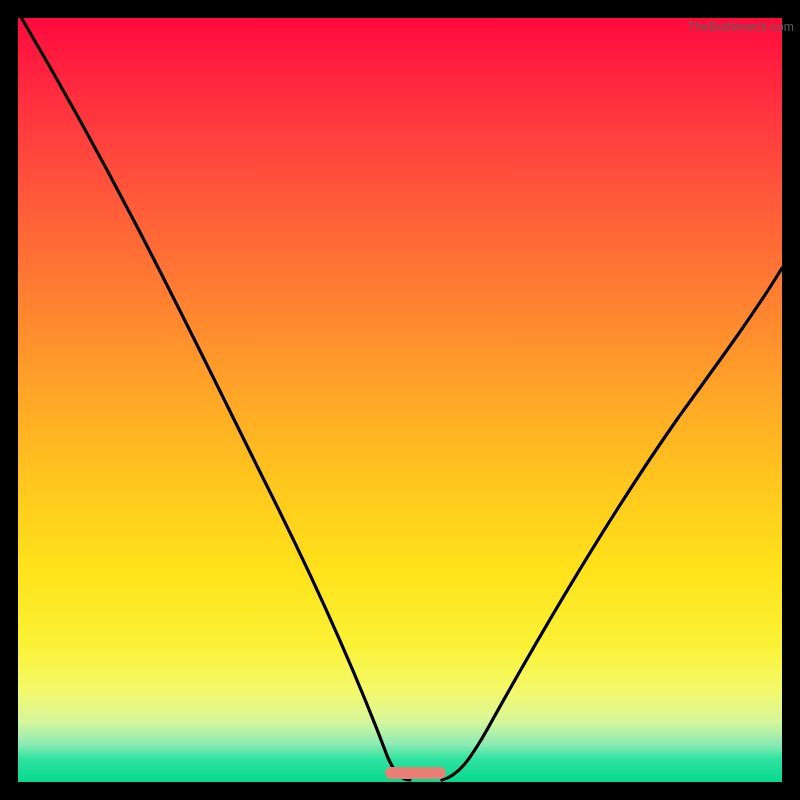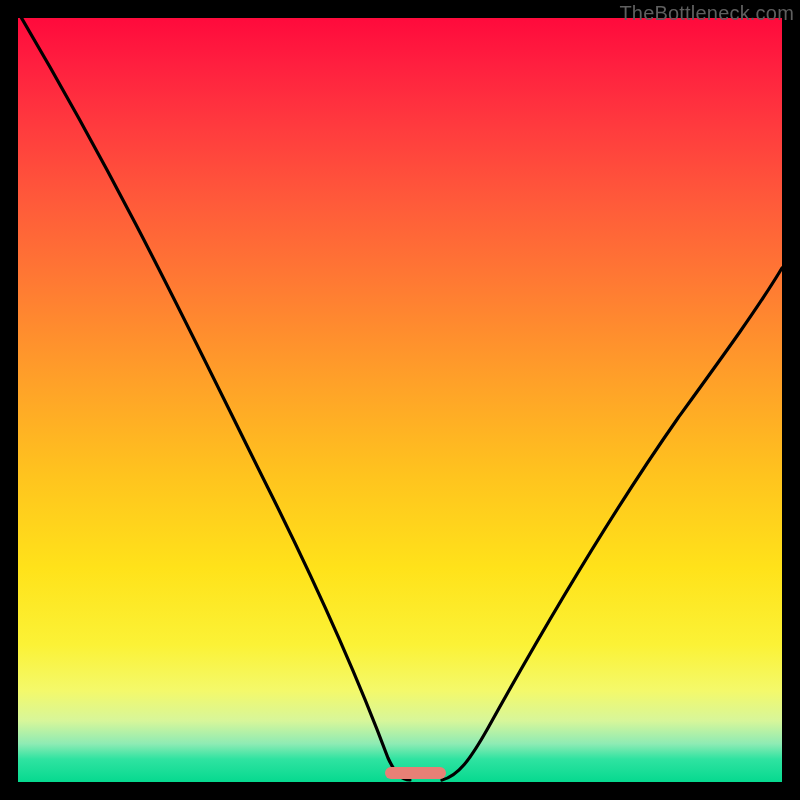--- a/index.html
+++ b/index.html
@@ -36,24 +36,24 @@
       #fbf236 82%,
       #f4f96a 88%,
       #d7f69a 92%,
       #8eebb4 95%,
       #2fe3a1 97%,
       #06d98f 100%
     );
   }
   .watermark {
     position: absolute;
-    top: 2px;
+    top: 20px;
     right: 6px;
     color: #5f5f5f;
-    font-size: 20px;
+    font-size: 12px;
     letter-spacing: 0.2px;
     user-select: none;
     pointer-events: none;
   }
   svg.curves {
     position: absolute;
     inset: 0;
     width: 100%;
     height: 100%;
     display: block;

